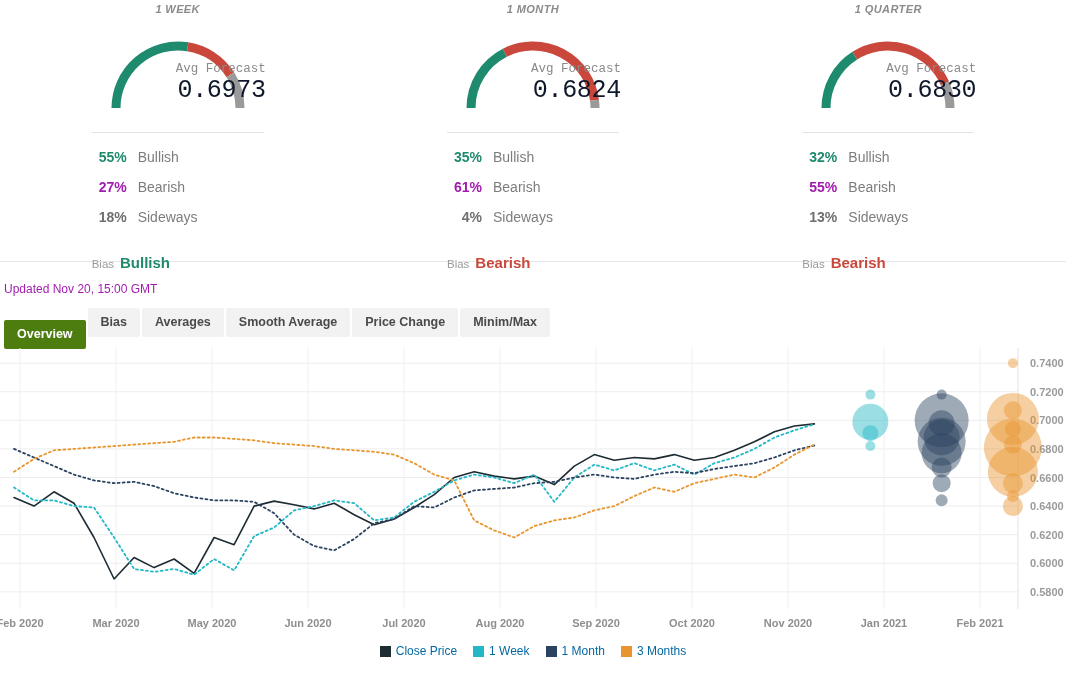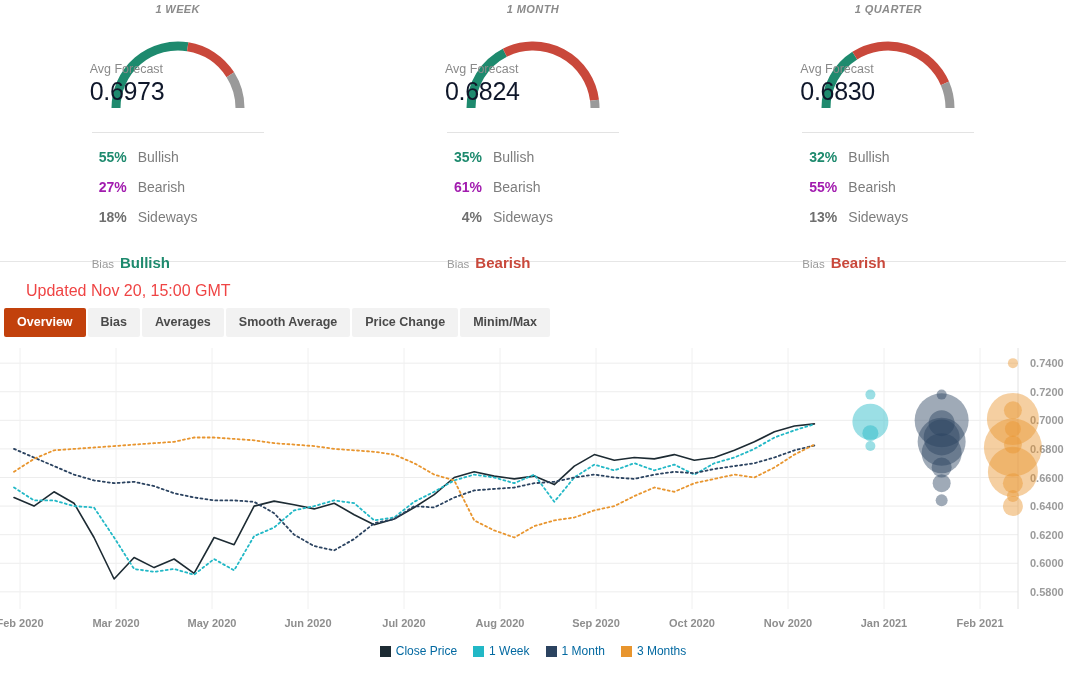--- a/index.html
+++ b/index.html
@@ -41,22 +41,23 @@
   .gauge-wrap {
     position: relative;
     width: 176px;
     height: 96px;
   }
   .gauge-wrap svg { display: block; }
   .gauge-center {
     position: absolute;
     left: 0; right: 0;
     top: 42px;
-    text-align: left;
+    text-align: right;
     pointer-events: none;
+    font-family: Liberation Mono, monospace;
   }
   .gauge-label {
     font-size: 12.5px;
     color: #8a8a8a;
     line-height: 15px;
   }
   .gauge-value {
     font-size: 25px;
     color: #0f172a;
     line-height: 28px;
@@ -100,23 +101,23 @@
     align-items: baseline;
     gap: 6px;
   }
   .bias-label { font-size: 11.5px; color: #9a9a9a; }
   .bias-value { font-size: 15px; font-weight: bold; }
   .bias-value.bull { color: #1e8a6e; }
   .bias-value.bear { color: #c9483b; }
 
   
   .updated {
-    padding: 20px 8px 0 26px;
-    font-size: 16px;
-    color: #ef4444;
+    padding: 20px 8px 0 4px;
+    font-size: 12px;
+    color: #a21caf;
     height: 46px;
   }
 
   
   .tabs {
     display: flex;
     gap: 2px;
     padding: 0 4px;
     height: 38px;
     align-items: flex-start;
@@ -126,22 +127,23 @@
     color: #4a4a4a;
     font-size: 12.5px;
     font-weight: bold;
     padding: 7px 13px 8px 13px;
     border-radius: 2px;
     line-height: 14px;
     white-space: nowrap;
     cursor: pointer;
   }
   .tab.active {
-    background: #c2410c;
+    background: #4d7c0f;
     color: #ffffff;
+    margin-top: 12px;
   }
 
   
   .chart-area {
     position: relative;
     width: 1066px;
     height: 298px;
     font-weight: bold;
   }
   .chart-area svg { display: block; }

